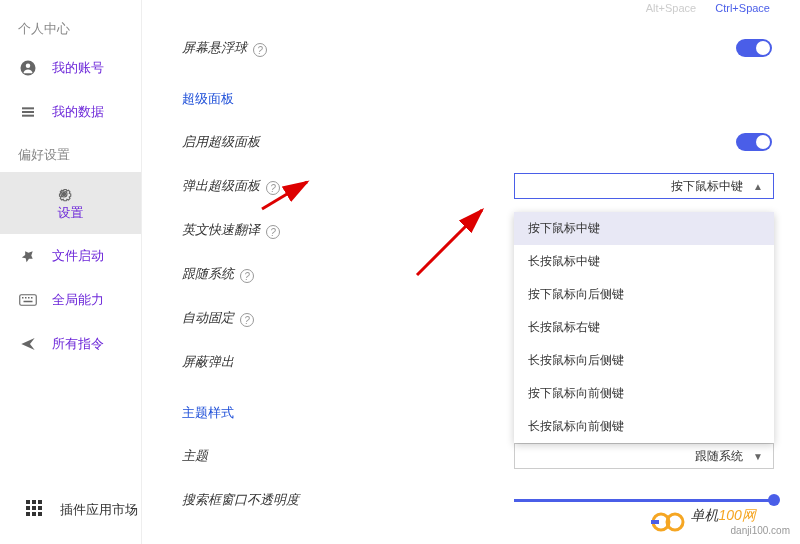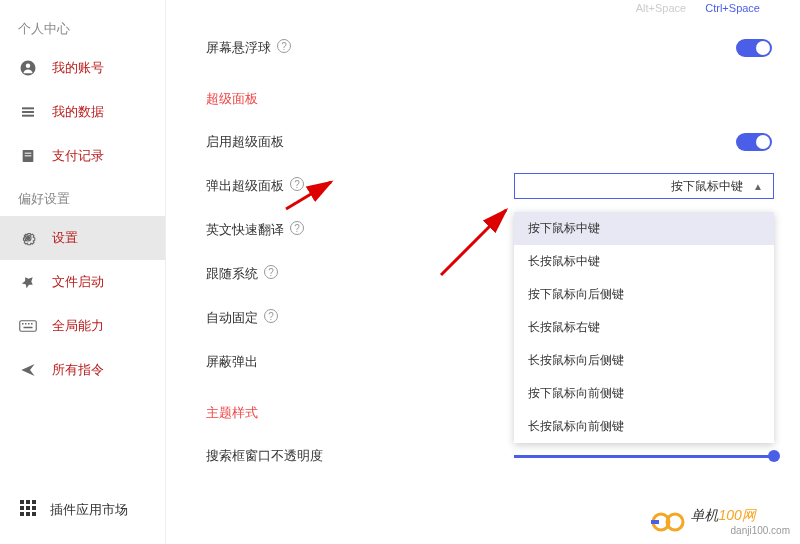--- a/index.html
+++ b/index.html
@@ -1,33 +1,33 @@
 <!DOCTYPE html>
 <html><head>
 <meta charset="utf-8">
 <style>
 * { margin: 0; padding: 0; box-sizing: border-box; font-family: -apple-system, "PingFang SC", "Microsoft YaHei", sans-serif; }
 body { width: 800px; height: 544px; background: #fff; overflow: hidden; position: relative; }
 .container { display: flex; height: 100%; }
-.sidebar { width: 166px; background: #fff; border-right: 1px solid #eee; padding-top: 8px; }
+.sidebar { width: 142px; background: #fff; border-right: 1px solid #eee; padding-top: 8px; }
 .section-header { color: #888; font-size: 13px; padding: 12px 18px 8px; }
-.nav-item { display: flex; align-items: center; padding: 12px 18px; font-size: 13px; color: #b91c1c; cursor: pointer; }
-.nav-item.active { background: #e8e8e8; }
+.nav-item { display: flex; align-items: center; padding: 12px 18px; font-size: 13px; color: #6d28d9; cursor: pointer; }
+.nav-item.active { background: #e8e8e8; flex-direction: column; }
 .nav-item .icon { width: 20px; height: 20px; margin-right: 14px; display: flex; align-items: center; justify-content: center; color: #666; }
-.plugin-market { position: absolute; bottom: 12px; left: 0; width: 178px; display: flex; align-items: center; padding: 12px 16px; font-size: 13px; color: #333; text-align: right; }
+.plugin-market { position: absolute; bottom: 12px; left: 0; width: 178px; display: flex; align-items: center; padding: 12px 26px; font-size: 13px; color: #333; }
 .plugin-market .icon { width: 20px; height: 20px; margin-right: 14px; }
 .content { flex: 1; padding: 0 20px 0 40px; overflow: hidden; position: relative; }
-.shortcut-hints { position: absolute; top: 2px; right: 40px; font-size: 11px; margin-left: 38px; }
+.shortcut-hints { position: absolute; top: 2px; right: 30px; font-size: 11px; margin-left: 38px; }
 .shortcut-hints .alt { color: #ccc; margin-right: 16px; }
 .shortcut-hints .ctrl { color: #4a5ee8; }
 .setting-row { display: flex; align-items: center; height: 44px; }
 .setting-row.first { margin-top: 26px; }
-.setting-label { font-size: 13px; color: #333; display: flex; align-items: flex-start; }
+.setting-label { font-size: 13px; color: #333; display: flex; align-items: flex-end; font-style: italic; }
 .setting-label .help { margin-left: 6px; width: 14px; height: 14px; border: 1px solid #999; border-radius: 50%; display: inline-flex; align-items: center; justify-content: center; font-size: 10px; color: #999; }
-.section-title { color: #ef4444; font-size: 13px; margin: 20px 0 12px; }
+.section-title { color: #1d4ed8; font-size: 13px; margin: 20px 0 12px; }
 .toggle { width: 36px; height: 18px; background: #4a5ee8; border-radius: 9px; position: absolute; right: 28px; }
 .toggle::after { content: ''; width: 14px; height: 14px; background: #fff; border-radius: 50%; position: absolute; right: 2px; top: 2px; }
 .dropdown { position: absolute; right: 26px; width: 260px; height: 26px; border: 1px solid #4a5ee8; display: flex; align-items: center; justify-content: flex-end; padding-right: 30px; font-size: 12px; color: #333; }
 .dropdown.sys { border: 1px solid #ccc; }
 .dropdown .arrow { position: absolute; right: 10px; font-size: 10px; color: #666; }
 .dropdown-menu { position: absolute; right: 26px; top: 212px; width: 260px; background: #fff; box-shadow: 0 2px 8px rgba(0,0,0,0.2); z-index: 10; }
 .dropdown-option { padding: 8px 14px; font-size: 12px; color: #333; cursor: pointer; }
 .dropdown-option.selected { background: #e8e8f5; }
 .slider-track { position: absolute; right: 26px; width: 260px; height: 3px; background: #4a5ee8; }
 .slider-track::after { content: ''; width: 12px; height: 12px; background: #4a5ee8; border-radius: 50%; position: absolute; right: -6px; top: -5px; }
@@ -57,30 +57,20 @@
     <div class="nav-item">
       <span class="icon">
           <svg width="16" height="16" viewBox="0 0 24 24" fill="#666">
             <rect x="3" y="5" width="18" height="3"></rect>
             <rect x="3" y="10.5" width="18" height="3"></rect>
             <rect x="3" y="16" width="18" height="3"></rect>
           </svg>
         </span>
       <span>我的数据</span>
     </div>
-    <div class="nav-item">
-      <span class="icon">
-          <svg width="16" height="16" viewBox="0 0 24 24" fill="#666">
-            <rect x="4" y="3" width="16" height="18" rx="1"></rect>
-            <rect x="7" y="7" width="10" height="1.5" fill="#fff"></rect>
-            <rect x="7" y="11" width="10" height="1.5" fill="#fff"></rect>
-          </svg>
-        </span>
-      <span>支付记录</span>
-    </div>
     <div class="section-header">偏好设置</div>
     <div class="nav-item active">
       <span class="icon">
           <svg width="18" height="18" viewBox="0 0 24 24" fill="#666">
             <path d="M12 8a4 4 0 100 8 4 4 0 000-8zm9 4l-2-1 1-2-2-2-2 1-1-2h-3l-1 2-2-1-2 2 1 2-2 1v3l2 1-1 2 2 2 2-1 1 2h3l1-2 2 1 2-2-1-2 2-1z" fill="none" stroke="#666" stroke-width="1.5"></path>
             <circle cx="12" cy="12" r="3" fill="#666"></circle>
           </svg>
         </span>
       <span>设置</span>
     </div>
@@ -185,20 +175,29 @@
     </div>
 
     <div class="setting-row">
       <span class="setting-label">
           <span>屏蔽弹出</span>
         </span>
     </div>
 
     <div class="section-title">主题样式</div>
 
+    <div class="setting-row">
+      <span class="setting-label">
+          <span>主题</span>
+        </span>
+      <div class="dropdown sys">
+        <span>跟随系统</span>
+        <span class="arrow">▼</span>
+      </div>
+    </div>
 
     <div class="setting-row">
       <span class="setting-label">
           <span>搜索框窗口不透明度</span>
         </span>
       <div class="slider-track"></div>
     </div>
 
     <div class="dropdown-menu">
       <div class="dropdown-option selected">按下鼠标中键</div>

